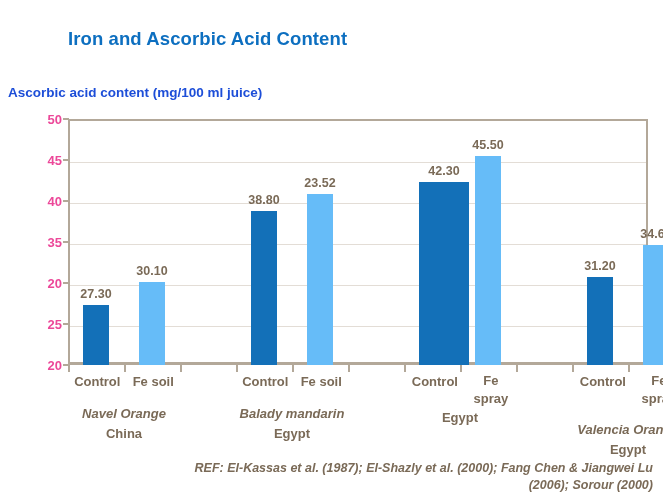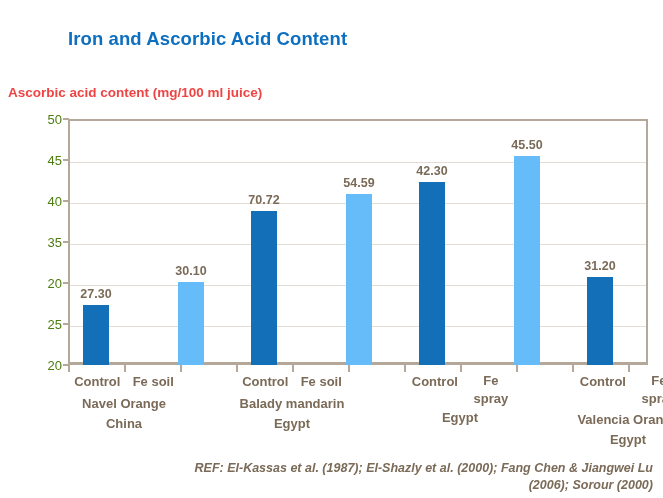--- a/index.html
+++ b/index.html
@@ -33,21 +33,21 @@
     white-space: nowrap;
   }
 
   
   #y-axis-title {
     position: absolute;
     left: 8px;
     top: 85px;
     font-size: 13.5px;
     font-weight: bold;
-    color: #ef4444;
+    color: #1d4ed8;
     white-space: nowrap;
   }
 
   
   #plot-area {
     position: absolute;
     left: 68px;
     top: 119px;
     width: 580px;
     height: 246px;
@@ -70,22 +70,22 @@
     background: #e3ddd6;
   }
 
   
   .y-tick-label {
     position: absolute;
     right: 0;
     width: 56px;
     text-align: right;
     font-size: 13px;
-    font-weight: normal;
-    color: #4d7c0f;
+    font-weight: bold;
+    color: #ec4899;
     transform: translateY(-50%);
     padding-right: 6px;
     box-sizing: border-box;
   }
   #y-ticks {
     position: absolute;
     left: 0;
     top: 119px;
     width: 68px;
     height: 246px;
@@ -106,21 +106,21 @@
     top: 119px;
     width: 580px;
     height: 246px;
   }
   .bar {
     position: absolute;
     bottom: 0;
     width: 26px;
   }
   .bar.series-control { background: #1370b8; }
-  .bar.series-fe      { background: #66bcf8; margin-left: 39px; }
+  .bar.series-fe      { background: #66bcf8; }
   .bar-value {
     position: absolute;
     bottom: 100%;
     left: 50%;
     transform: translateX(-50%);
     margin-bottom: 4px;
     font-size: 12.5px;
     font-weight: bold;
     color: #7a6a57;
     white-space: nowrap;
@@ -160,21 +160,22 @@
     line-height: 20px;
   }
   .x-group .series-row {
     display: flex;
     justify-content: space-around;
     white-space: nowrap;
   }
   .x-group .series-row span { display: inline-block; }
   .x-group .group-name {
     white-space: nowrap;
-    margin-top: 2px;
+    margin-top: 12px;
+    font-style: italic;
   }
   .x-group .group-country {
     white-space: nowrap;
   }
 
   
   #footnote {
     position: absolute;
     left: 70px;
     top: 460px;
@@ -224,26 +225,26 @@
     </div>
 
   <div id="bars-layer">
       <div class="bar series-control" style="left: 15px; height: 59.86px; width: 26px;">
         <div class="bar-value">27.30</div>
       </div>
       <div class="bar series-fe" style="left: 71px; height: 82.82px; width: 26px;">
         <div class="bar-value">30.10</div>
       </div>
       <div class="bar series-control" style="left: 183px; height: 154.16px; width: 26px;">
-        <div class="bar-value">70.72</div>
+        <div class="bar-value">38.80</div>
       </div>
       <div class="bar series-fe" style="left: 239px; height: 170.56px; width: 26px;">
-        <div class="bar-value">54.59</div>
-      </div>
-      <div class="bar series-control" style="left: 351px; height: 182.86px; width: 26px;">
+        <div class="bar-value">23.52</div>
+      </div>
+      <div class="bar series-control" style="left: 351px; height: 182.86px; width: 26px; padding-left: 24px;">
         <div class="bar-value">42.30</div>
       </div>
       <div class="bar series-fe" style="left: 407px; height: 209.1px; width: 26px;">
         <div class="bar-value">45.50</div>
       </div>
       <div class="bar series-control" style="left: 519px; height: 88px; width: 26px;">
         <div class="bar-value">31.20</div>
       </div>
       <div class="bar series-fe" style="left: 575px; height: 119.72px; width: 26px;">
         <div class="bar-value">34.60</div>

